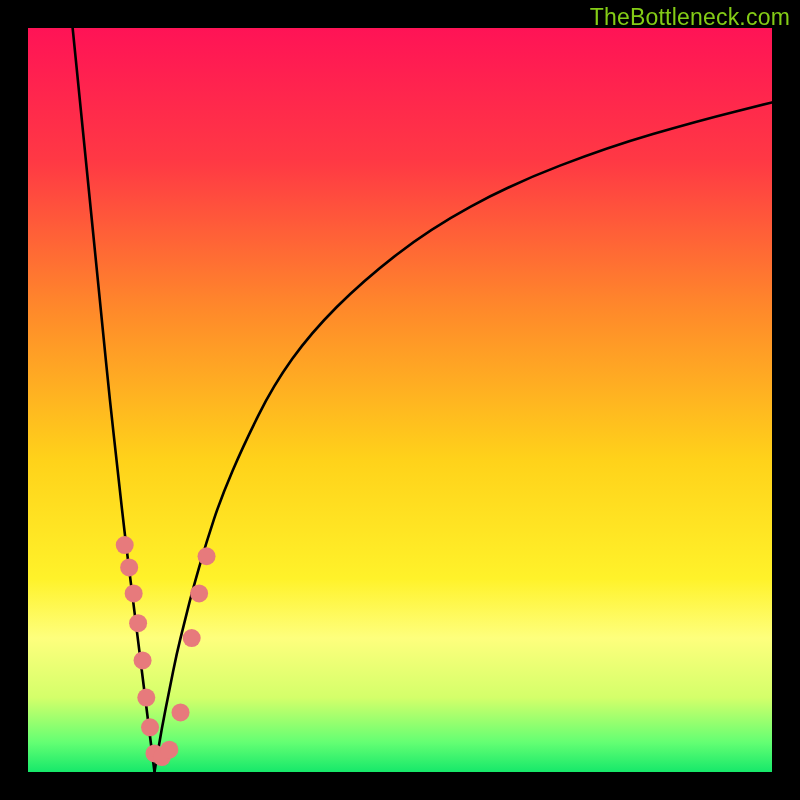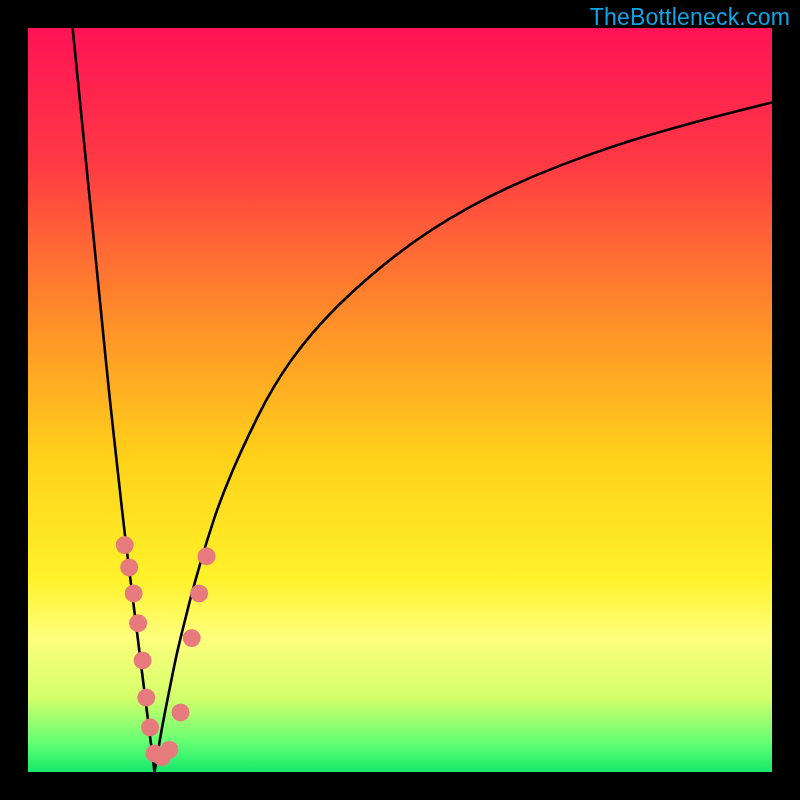--- a/index.html
+++ b/index.html
@@ -25,21 +25,21 @@
     width: 744px;
     height: 744px;
     overflow: hidden;
   }
   .watermark {
     position: absolute;
     top: 4px;
     right: 10px;
     font-size: 23px;
     font-weight: 500;
-    color: #0ea5e9;
+    color: #84cc16;
     z-index: 10;
     letter-spacing: 0.2px;
   }
   svg {
     display: block;
   }
 </style>
 </head>
 <body>
 

